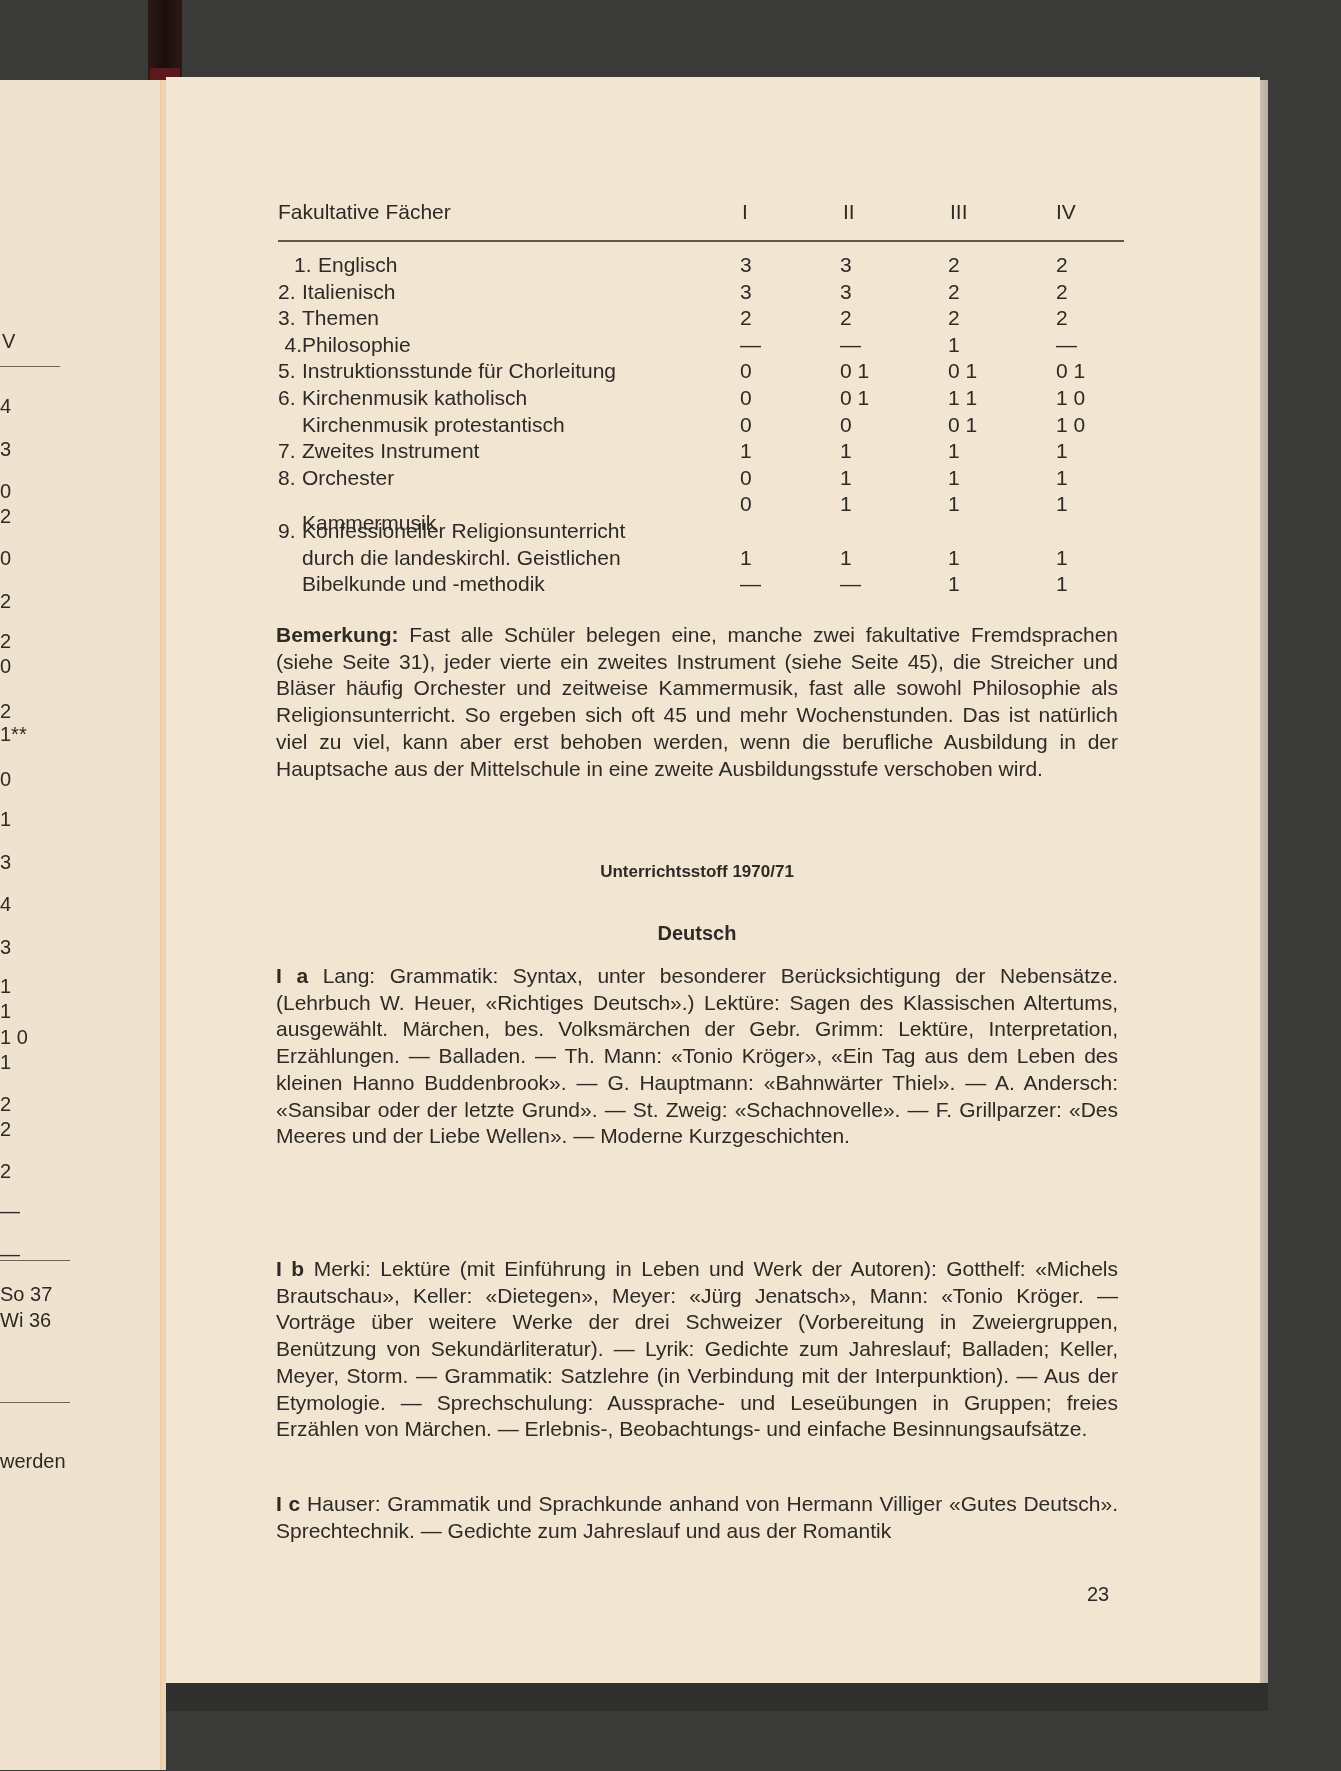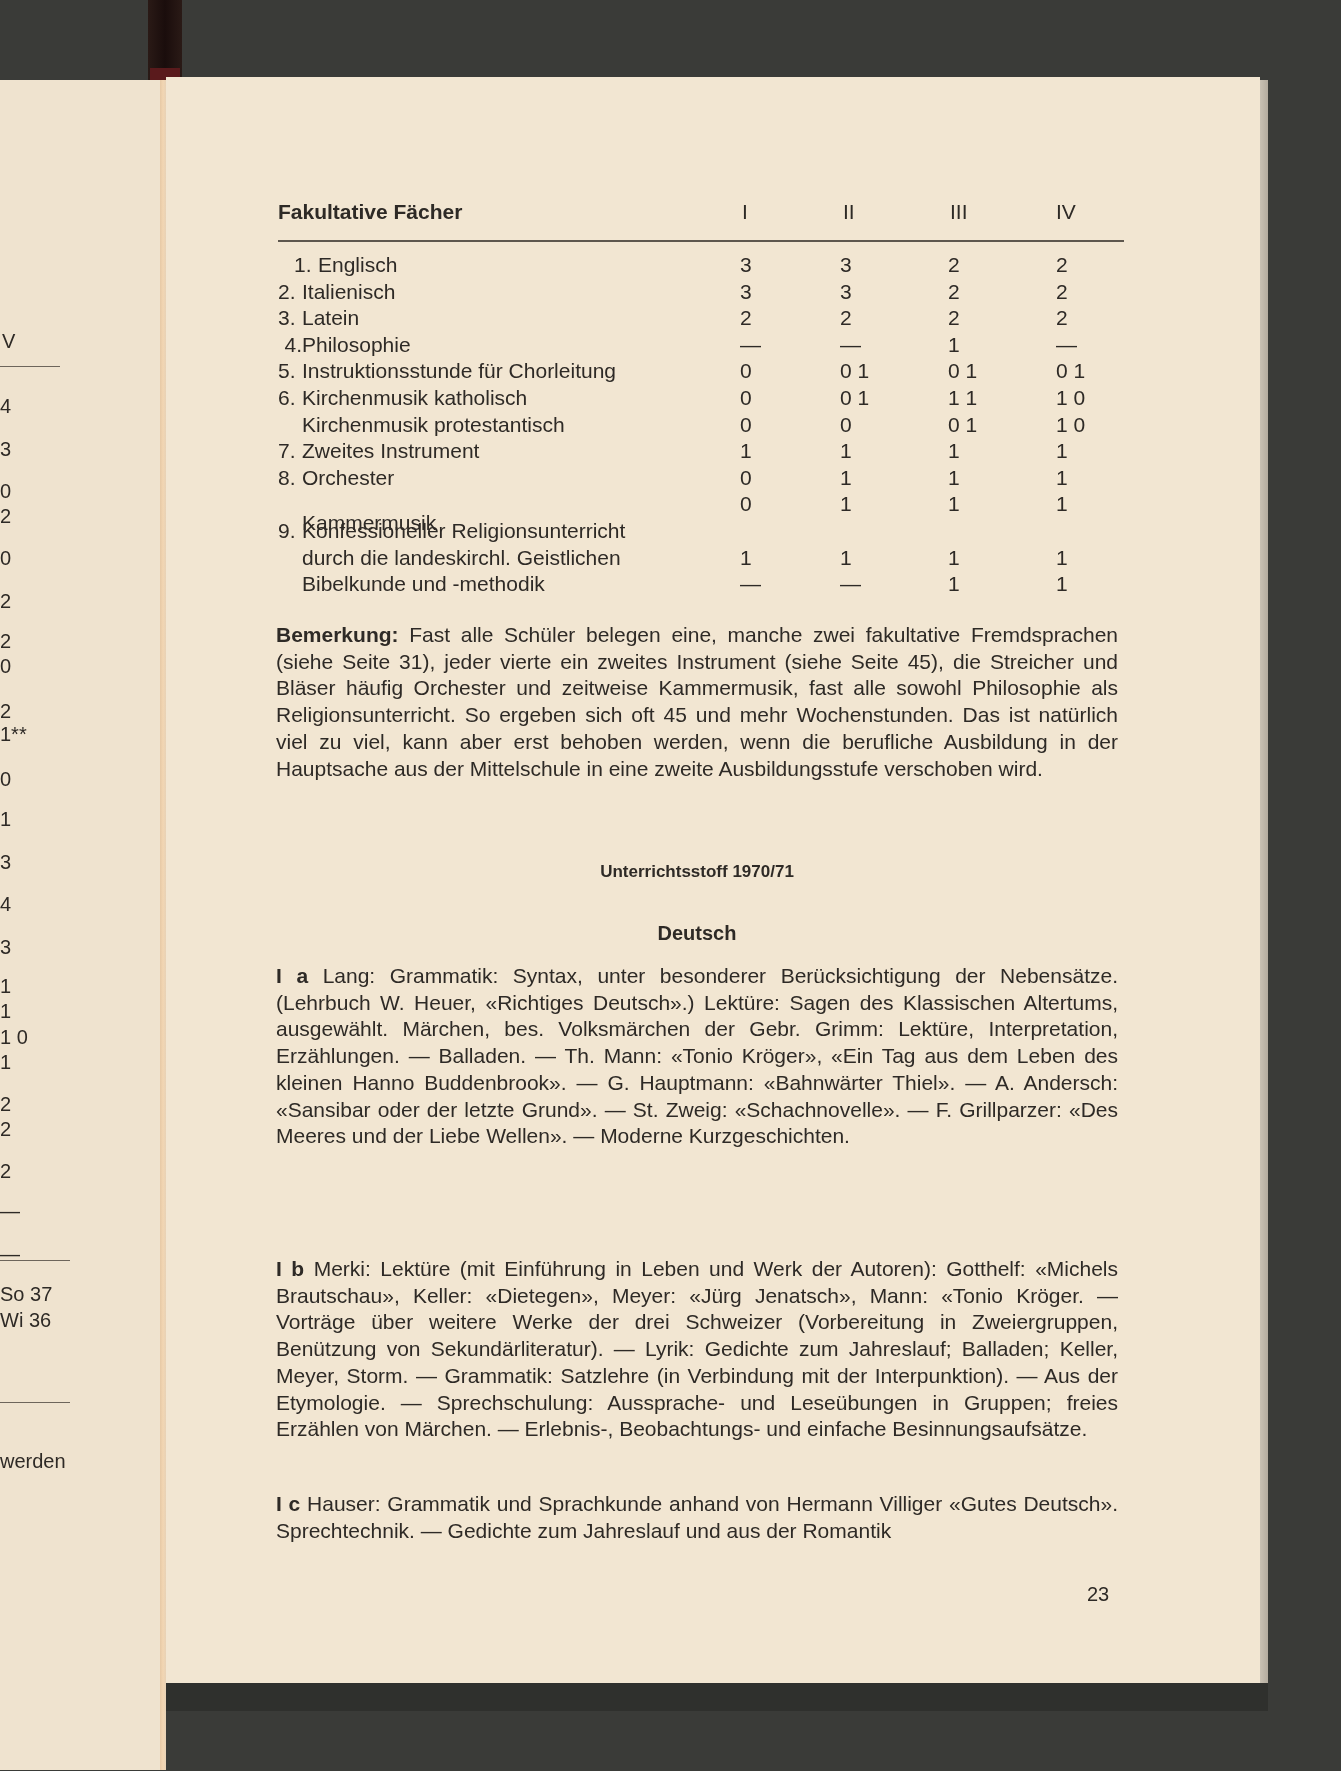--- a/index.html
+++ b/index.html
@@ -8,21 +8,21 @@
   .spine-shadow{position:absolute;left:148px;top:0;width:34px;height:80px;background:linear-gradient(90deg,#2a1a16,#1a0d0c 50%,#2a1a16);}
   .spine-red{position:absolute;left:150px;top:68px;width:30px;height:12px;background:#5a1a1c;}
   .gutter{position:absolute;left:160px;top:80px;width:6px;height:1690px;background:linear-gradient(90deg,#e6c9a6,#f2d6b3,#e8d2b6);}
   .right-page{position:absolute;left:166px;top:77px;width:1094px;height:1606px;background:#f2e6d2;}
   .page-edge{position:absolute;left:1260px;top:80px;width:8px;height:1603px;background:linear-gradient(90deg,#c9c1b3,#b3ab9e);}
   .shadow-bottom{position:absolute;left:166px;top:1683px;width:1102px;height:28px;background:#2f302d;}
 
   .lp-frag{position:absolute;font-size:20px;color:#2e2a26;left:0;}
   .lp-rule{position:absolute;left:0;height:1px;background:#6d655b;}
 
-  .table-head{position:absolute;top:200px;left:278px;font-size:21px;font-weight:bold;}
+  .table-head{position:absolute;top:200px;left:278px;font-size:21px;}
   .col{position:absolute;font-size:21px;}
   .rule{position:absolute;left:278px;width:846px;top:240px;height:2px;background:#5e574e;}
   .row{position:absolute;left:278px;font-size:21px;height:26px;line-height:26px;white-space:nowrap;}
   .row .num{display:inline-block;width:24px;}
   .cell{position:absolute;font-size:21px;height:26px;line-height:26px;white-space:nowrap;}
 
   .para{position:absolute;left:276px;width:842px;font-size:21px;line-height:26.7px;text-align:justify;}
   .para b{font-weight:bold;}
   .title{position:absolute;left:276px;width:842px;text-align:center;font-weight:bold;}
   .page-num{position:absolute;left:1087px;top:1583px;font-size:20px;}
@@ -82,21 +82,21 @@
     <div class="row" style="top: 252px; margin-left: 16px;"><span class="num">1.</span><span>Englisch</span></div>
     <div class="cell" style="left: 740px; top: 252px;">3</div>
     <div class="cell" style="left: 840px; top: 252px;">3</div>
     <div class="cell" style="left: 948px; top: 252px;">2</div>
     <div class="cell" style="left: 1056px; top: 252px;">2</div>
     <div class="row" style="top: 278.6px;"><span class="num">2.</span><span>Italienisch</span></div>
     <div class="cell" style="left: 740px; top: 278.6px;">3</div>
     <div class="cell" style="left: 840px; top: 278.6px;">3</div>
     <div class="cell" style="left: 948px; top: 278.6px;">2</div>
     <div class="cell" style="left: 1056px; top: 278.6px;">2</div>
-    <div class="row" style="top: 305.2px;"><span class="num">3.</span><span>Latein</span></div>
+    <div class="row" style="top: 305.2px;"><span class="num">3.</span><span>Themen</span></div>
     <div class="cell" style="left: 740px; top: 305.2px;">2</div>
     <div class="cell" style="left: 840px; top: 305.2px;">2</div>
     <div class="cell" style="left: 948px; top: 305.2px;">2</div>
     <div class="cell" style="left: 1056px; top: 305.2px;">2</div>
     <div class="row" style="top: 331.8px; text-align: right;"><span class="num">4.</span><span>Philosophie</span></div>
     <div class="cell" style="left: 740px; top: 331.8px;">—</div>
     <div class="cell" style="left: 840px; top: 331.8px;">—</div>
     <div class="cell" style="left: 948px; top: 331.8px;">1</div>
     <div class="cell" style="left: 1056px; top: 331.8px;">—</div>
     <div class="row" style="top: 358.4px;"><span class="num">5.</span><span>Instruktionsstunde für Chorleitung</span></div>

